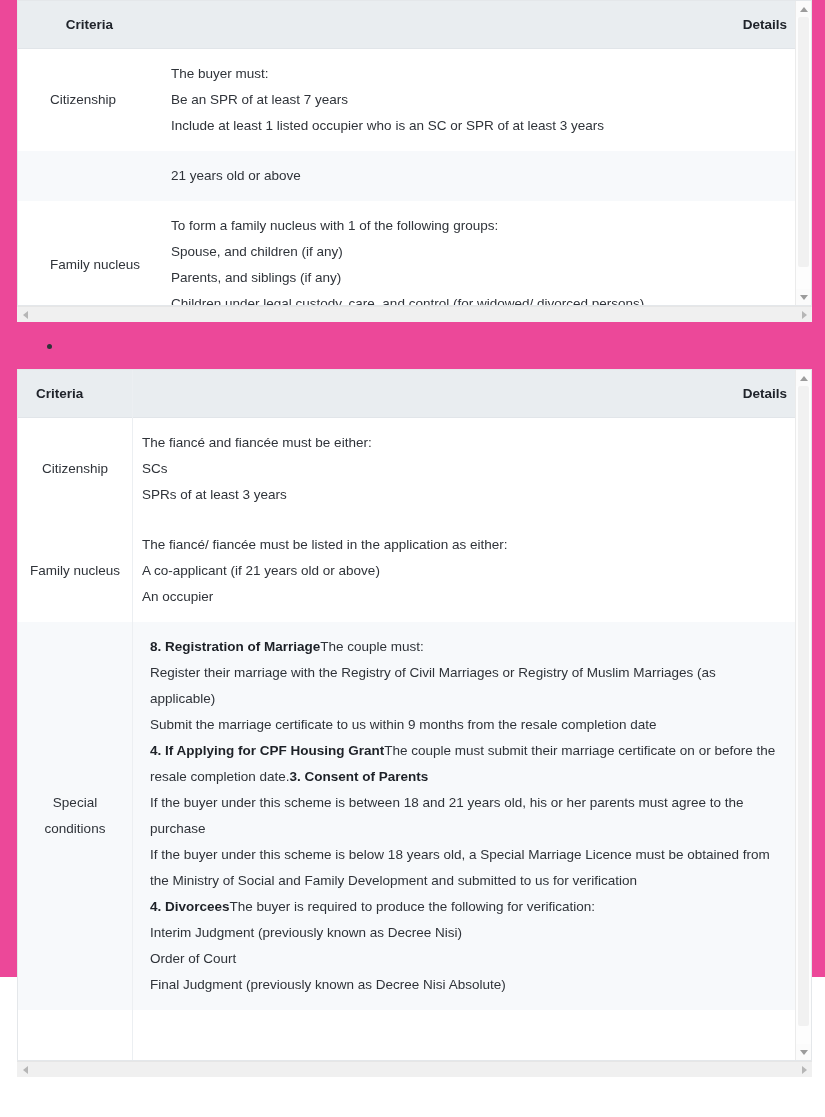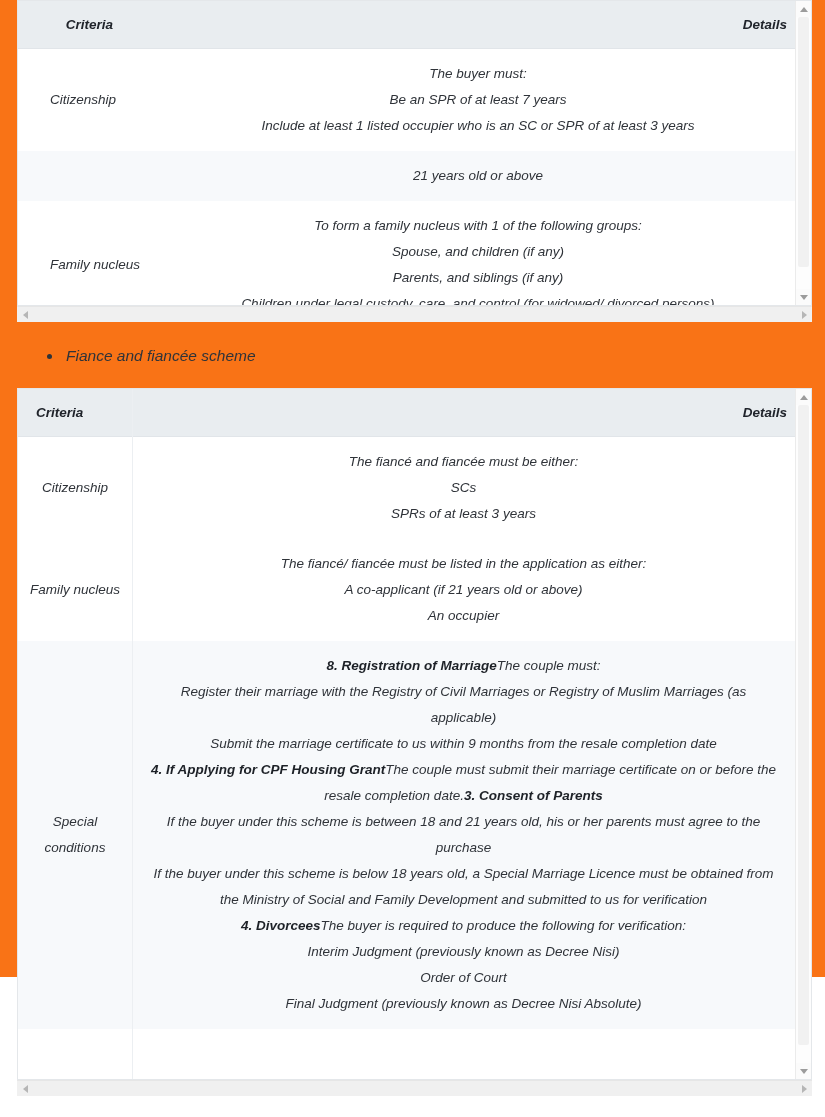--- a/index.html
+++ b/index.html
@@ -3,21 +3,21 @@
 <meta charset="utf-8">
 <style>
   * { box-sizing: border-box; }
   html, body {
     margin: 0; padding: 0;
     width: 825px; height: 1117px;
     background: #ffffff;
     font-family: "Liberation Sans", sans-serif;
     overflow: hidden;
   }
-  .page { position: relative; width: 825px; height: 977px; background:#f97316;font-style:italic; }
+  .page { position: relative; width: 825px; height: 977px; background:#ec4899; }
 
   
   .table-frame {
     position: relative;
     margin: 0 13px 0 17px;
     background: #ffffff;
     border: 1px solid #e4e7ea;
   }
   .table-viewport {
     position: relative;
@@ -35,21 +35,20 @@
     font-size: 13.5px;
     font-weight: 700;
     padding: 16px 8px;
     text-align: right;
     border-bottom: 1px solid #e1e5e9;
   }
   table.grid td {
     color: #2f3339;
     font-size: 13.5px;
     font-weight: 400;
-    text-align: center;
     vertical-align: middle;
     padding: 12px 10px;
     line-height: 26px;
   }
   table.grid tr.row-alt td { background: #f7f9fb; }
   table.grid tr.row-plain td { background: #ffffff; }
   td.criteria-cell { color: #2f3339; }
   .cell-line { display: block; }
   .cell-flow { display: block; }
   .cell-flow b { font-weight: 700; color: #1d2127; }
@@ -226,21 +225,20 @@
       </div>
     <div class="htrack"></div>
     <div class="harrow r">
         <span class="tri right"></span>
       </div>
   </div>
 
   <div class="bullet-list">
     <div class="bullet-item">
       <span class="bullet-dot"></span>
-      <span>Fiance and fiancée scheme</span>
     </div>
   </div>
 
   <div class="table-frame t2" style="height:692px;">
     <div class="table-viewport" style="height:690px; margin-right:16px;">
       <div class="divider"></div>
       <table class="grid">
         <colgroup>
             <col class="c1">
             <col class="c2">

